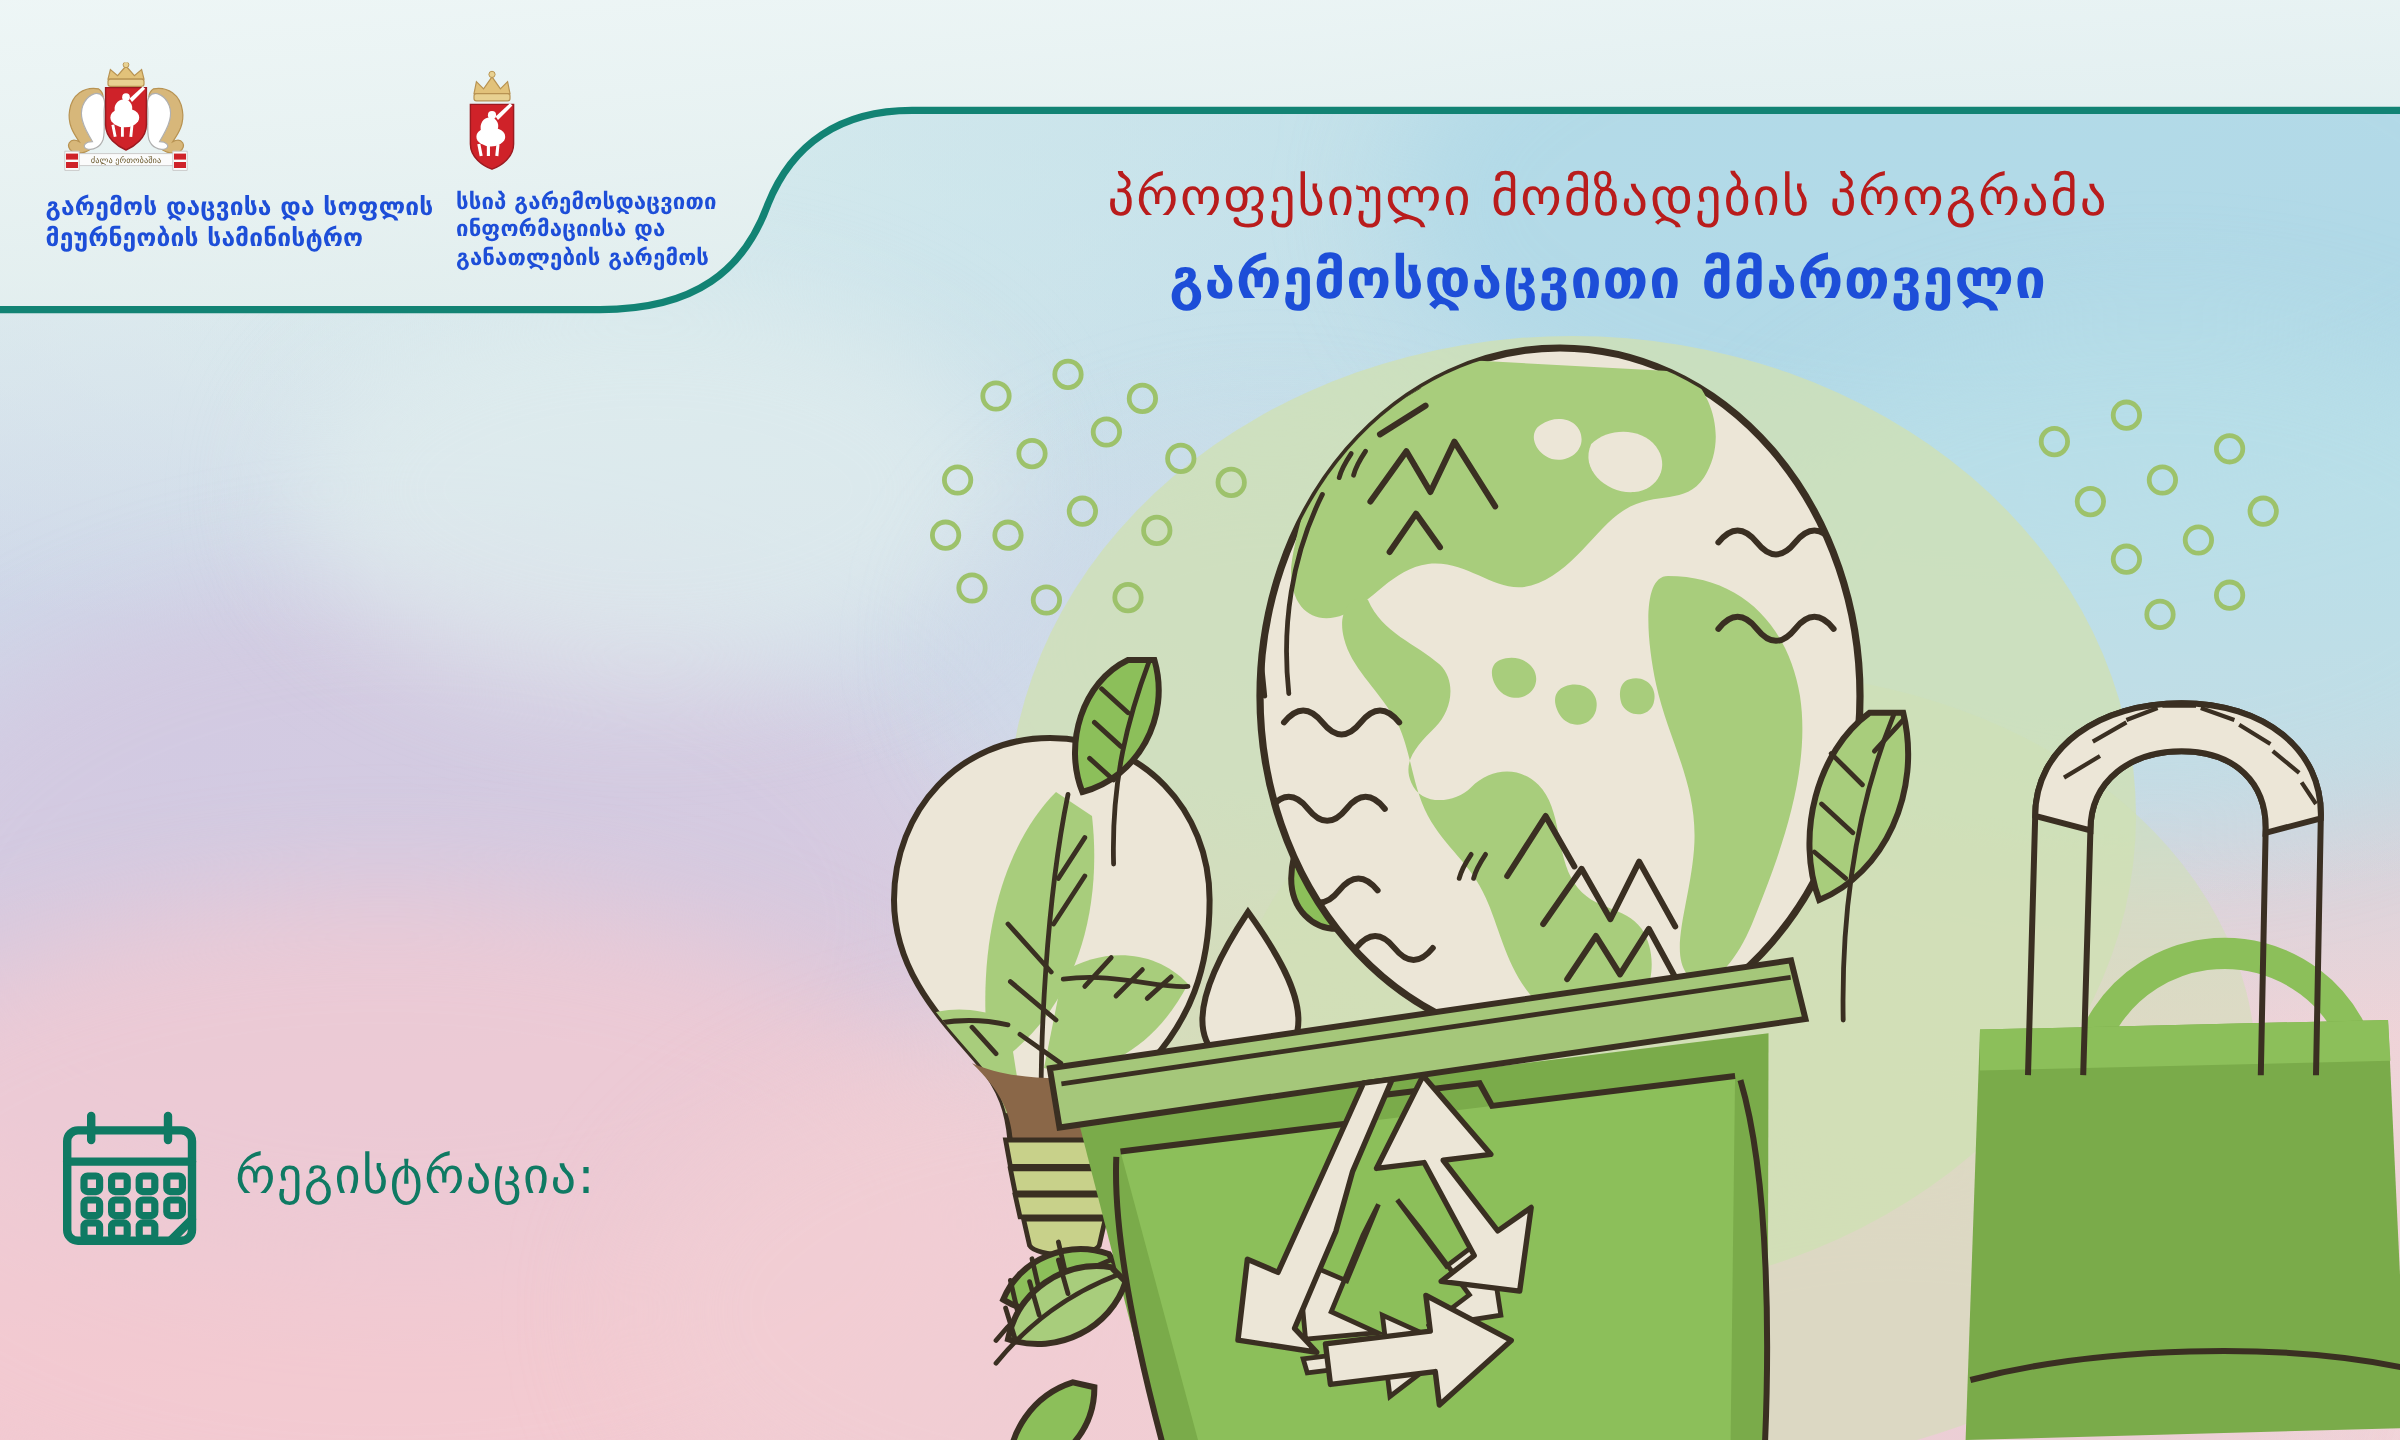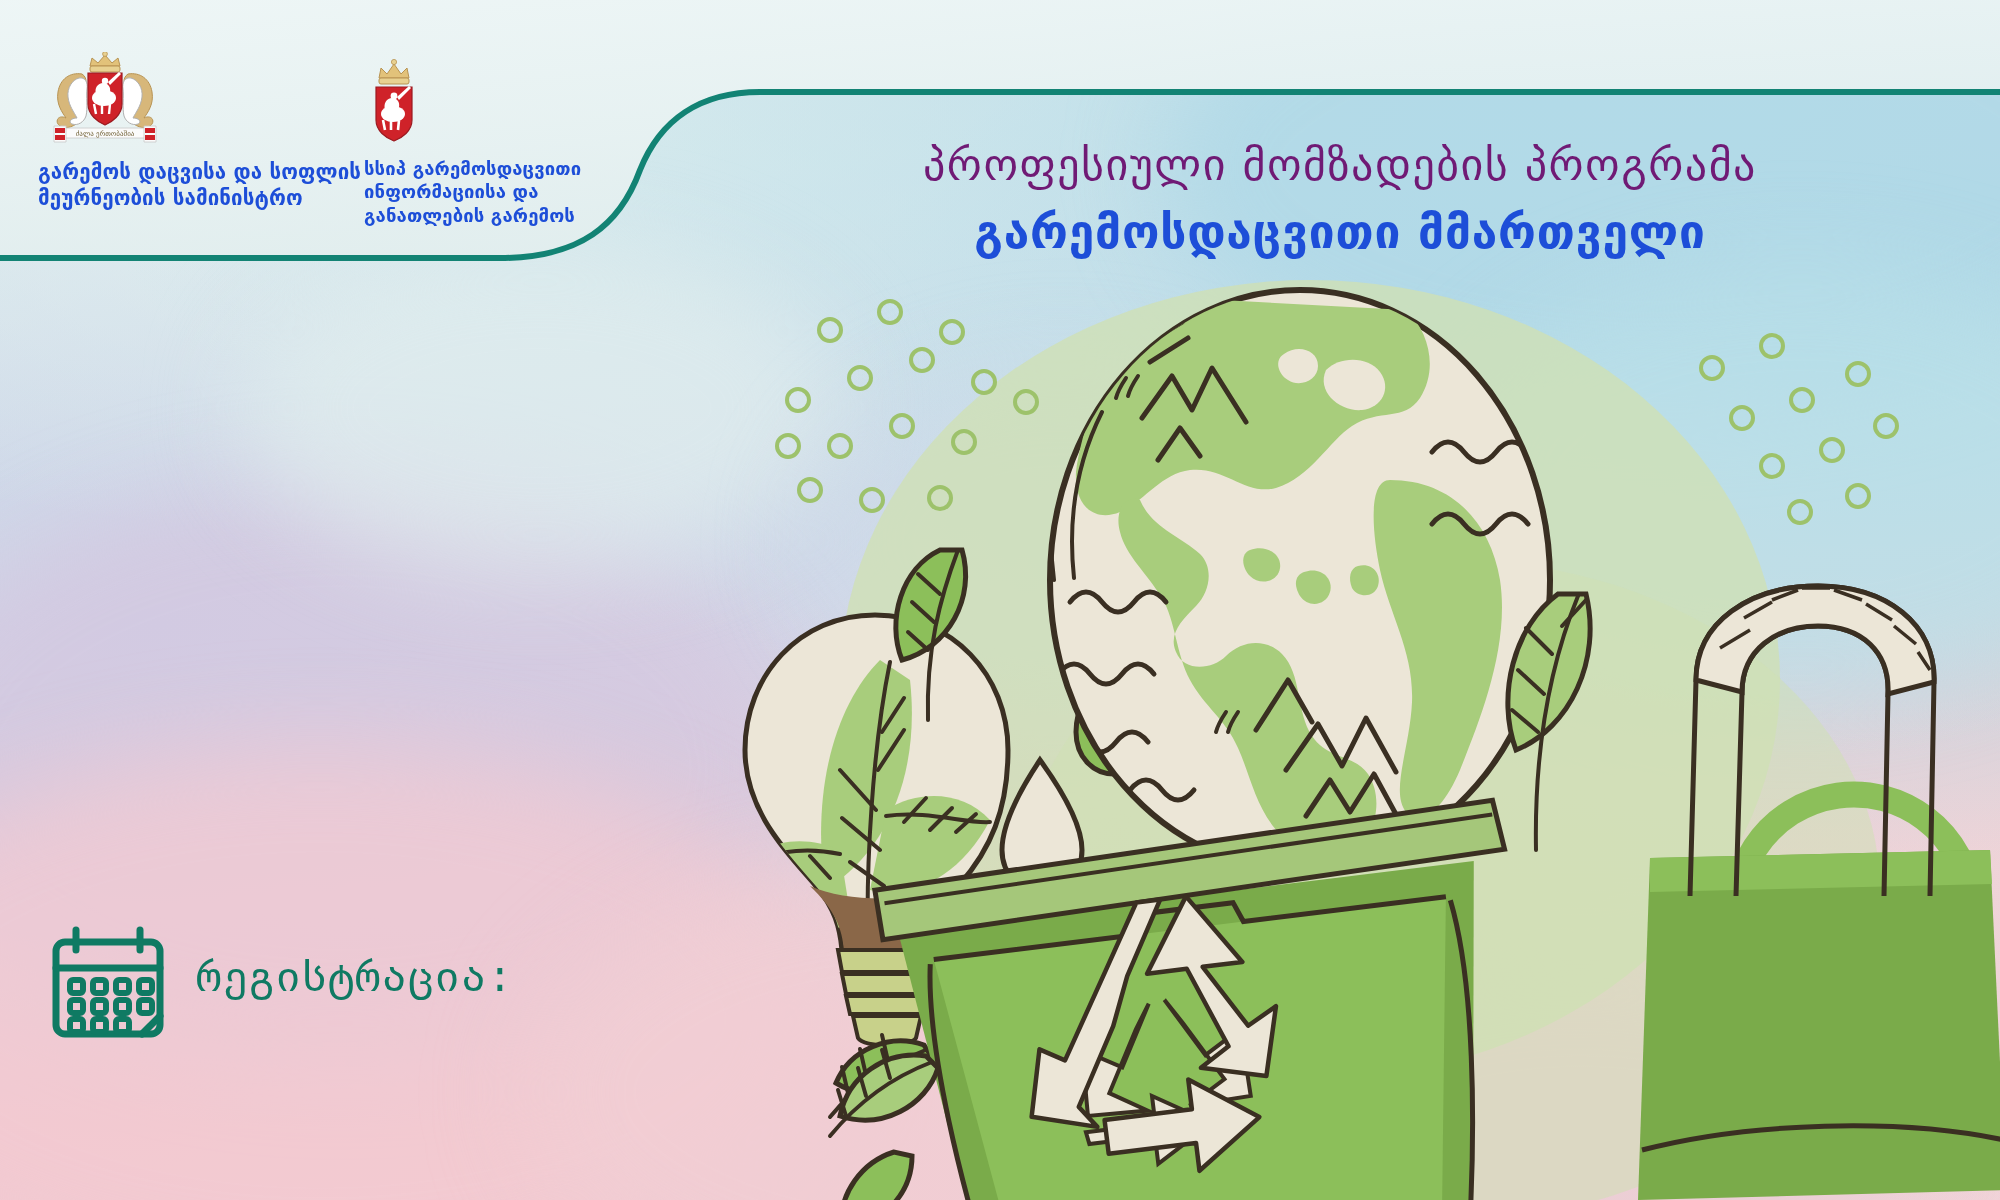--- a/index.html
+++ b/index.html
@@ -34,45 +34,45 @@
   .b7{ left:12%;  top:20%;  width:30%; height:28%; background:rgba(226,238,238,.65); }
   .b8{ left:40%;  top:30%;  width:26%; height:30%; background:rgba(206,220,232,.45); }
 
   
   .header-shape{ position:absolute; left:0; top:0; width:2000px; height:360px; }
 
   
   .logos{ position:absolute; left:0; top:0; width:700px; height:270px; }
   .logo-block{ position:absolute; }
   .logo-a{ left:38px; top:52px; width:330px; }
-  .logo-b{ left:364px; top:58px; width:270px; }
+  .logo-b{ left:380px; top:58px; width:270px; }
   .crest{ display:block; }
   .logo-a .crest{ margin-left:8px; }
   .logo-b .crest{ margin-left:0; }
   .logo-txt{
     font-weight:bold; color:#1d4ed8; line-height:1.26;
     font-family:"DejaVu Sans","Liberation Sans",sans-serif;
   }
   .logo-a .logo-txt{ font-size:20.5px; margin-top:16px; letter-spacing:.1px; }
   .logo-b .logo-txt{ font-size:18.5px; margin-top:13px; letter-spacing:.1px; }
 
   
   .title-wrap{ position:absolute; left:690px; top:140px; width:1300px; text-align:center; }
   .title-1{
-    font-size:44px; color:#701a75; letter-spacing:1.5px;
+    font-size:44px; color:#b91c1c; letter-spacing:1.5px;
     font-family:"DejaVu Sans","Liberation Sans",sans-serif; font-weight:400;
     line-height:1.15; white-space:nowrap;
   }
   .title-2{
     font-size:46px; color:#1d4ed8; font-weight:bold; letter-spacing:.8px;
     margin-top:15px; line-height:1.15; white-space:nowrap;
   }
 
   
-  .reg{ position:absolute; left:46px; top:920px; display:flex; align-items:center; gap:26px;font-family:Liberation Mono, monospace; }
+  .reg{ position:absolute; left:46px; top:920px; display:flex; align-items:center; gap:26px; }
   .reg-text{ color:#0f7a63; }
   .reg-label{ font-size:42px; letter-spacing:1.2px; font-weight:400; line-height:1.1; }
   .reg-date{ font-size:45px; font-weight:bold; line-height:1.2; margin-top:4px; }
   .reg-date span{ display:block; }
 
   
   .art{ position:absolute; left:690px; top:250px; width:1310px; height:950px; }
 </style>
 </head>
 <body>

